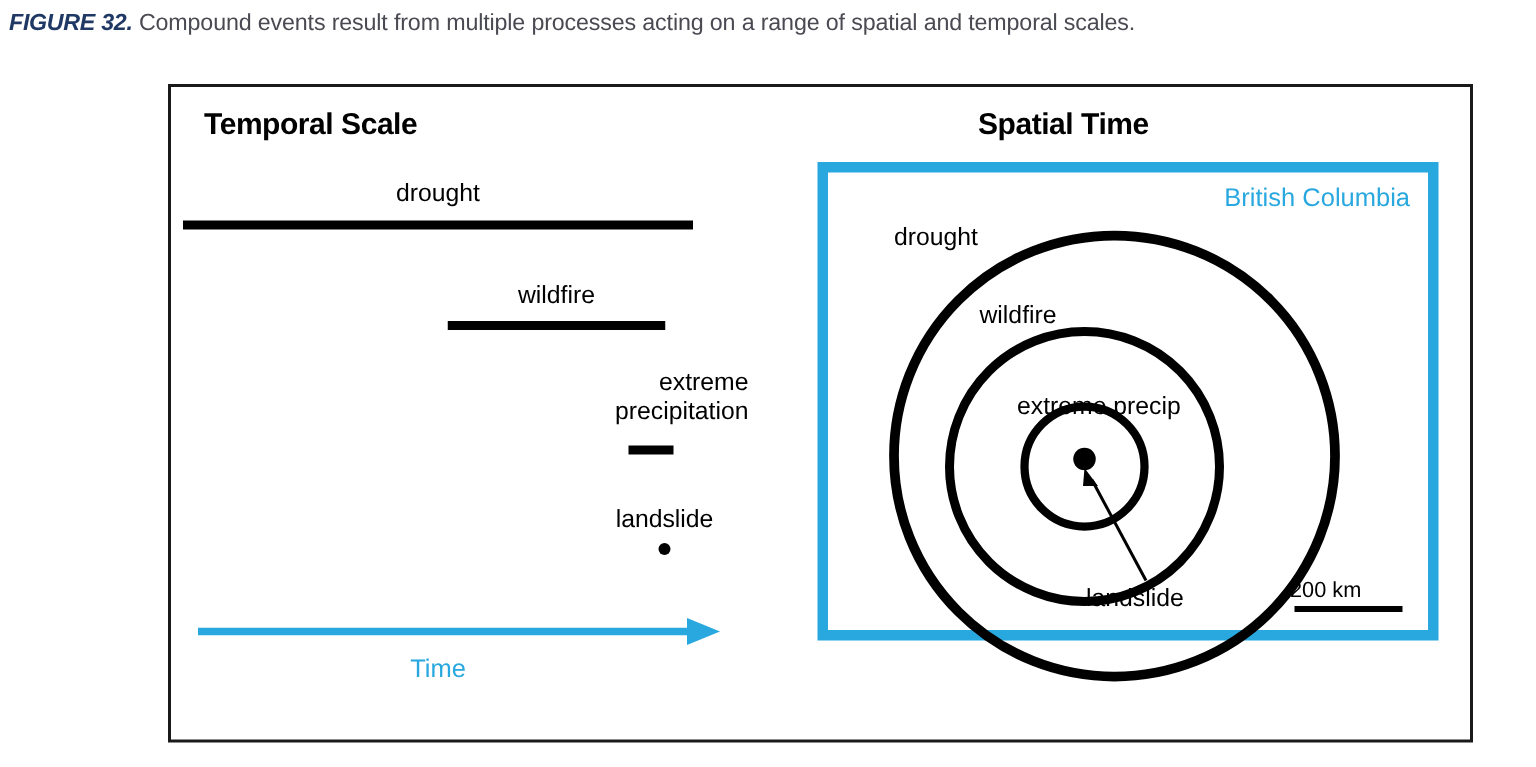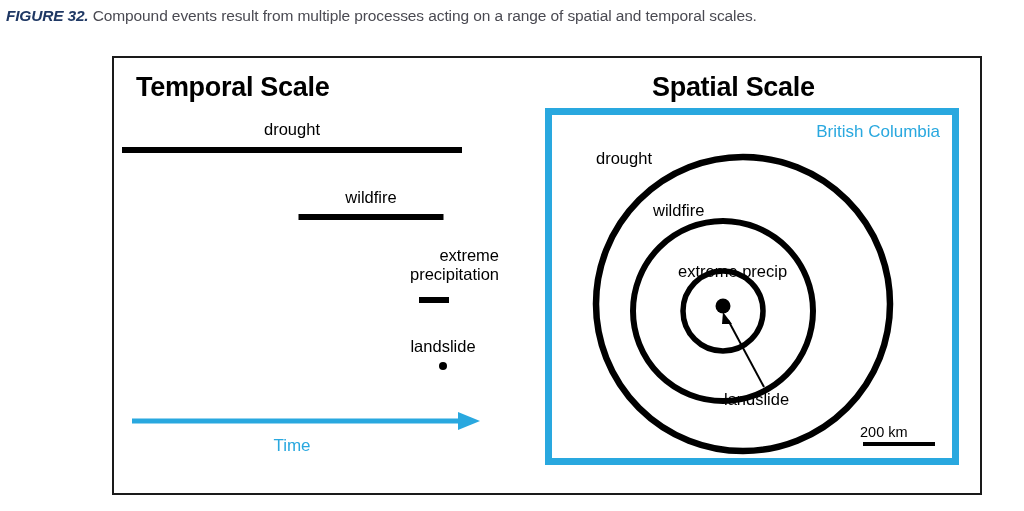--- a/index.html
+++ b/index.html
@@ -44,21 +44,21 @@
     height: 439px;
     border: 2.5px solid #1a1a1a;
     background: #ffffff;
     box-sizing: border-box;
   }
 
   
   .panel-title {
     position: absolute;
     font-weight: bold;
-    font-size: 27px;
+    font-size: 20px;
     color: #000000;
     letter-spacing: -0.3px;
     white-space: nowrap;
   }
   .panel-title.temporal { left: 22px; top: 14px; }
   .panel-title.spatial  { left: 428px; top: 14px; }
 
   
   .temporal-panel {
     position: absolute;
@@ -110,21 +110,21 @@
   .spatial-panel {
     position: absolute;
     left: 420px; top: 0;
     width: 445px; height: 435px;
   }
   .bc-box {
     position: absolute;
     left: 11px;
     top: 50px;
     width: 414px;
-    height: 357px;
+    height: 319px;
     border: 7px solid #29a8df;
     box-sizing: border-box;
     background: #ffffff;
   }
   .bc-label {
     position: absolute;
     right: 12px;
     top: 7px;
     font-size: 17px;
     color: #29a8df;
@@ -189,21 +189,21 @@
       <svg width="350" height="22" viewBox="0 0 350 22">
         <line x1="0" y1="11" x2="330" y2="11" stroke="#29a8df" stroke-width="5"></line>
         <polygon points="326,2 348,11 326,20" fill="#29a8df"></polygon>
       </svg>
     </div>
     <div class="time-label">Time</div>
   </div>
 
   <div class="spatial-panel">
 
-    <div class="panel-title spatial" style="left:118px; top:14px;">Spatial Scale</div>
+    <div class="panel-title spatial" style="left:118px; top:14px;">Spatial Time</div>
 
     <div class="bc-box">
 
       <div class="bc-label">British Columbia</div>
 
       <svg class="circles-svg" width="400" height="345" viewBox="0 0 400 345">
         <circle cx="191" cy="189" r="147" fill="none" stroke="#000000" stroke-width="6.5"></circle>
         <circle cx="171" cy="196" r="90" fill="none" stroke="#000000" stroke-width="6"></circle>
         <circle cx="171" cy="196" r="40" fill="none" stroke="#000000" stroke-width="5.5"></circle>
         <circle cx="171" cy="191" r="7.5" fill="#000000"></circle>

